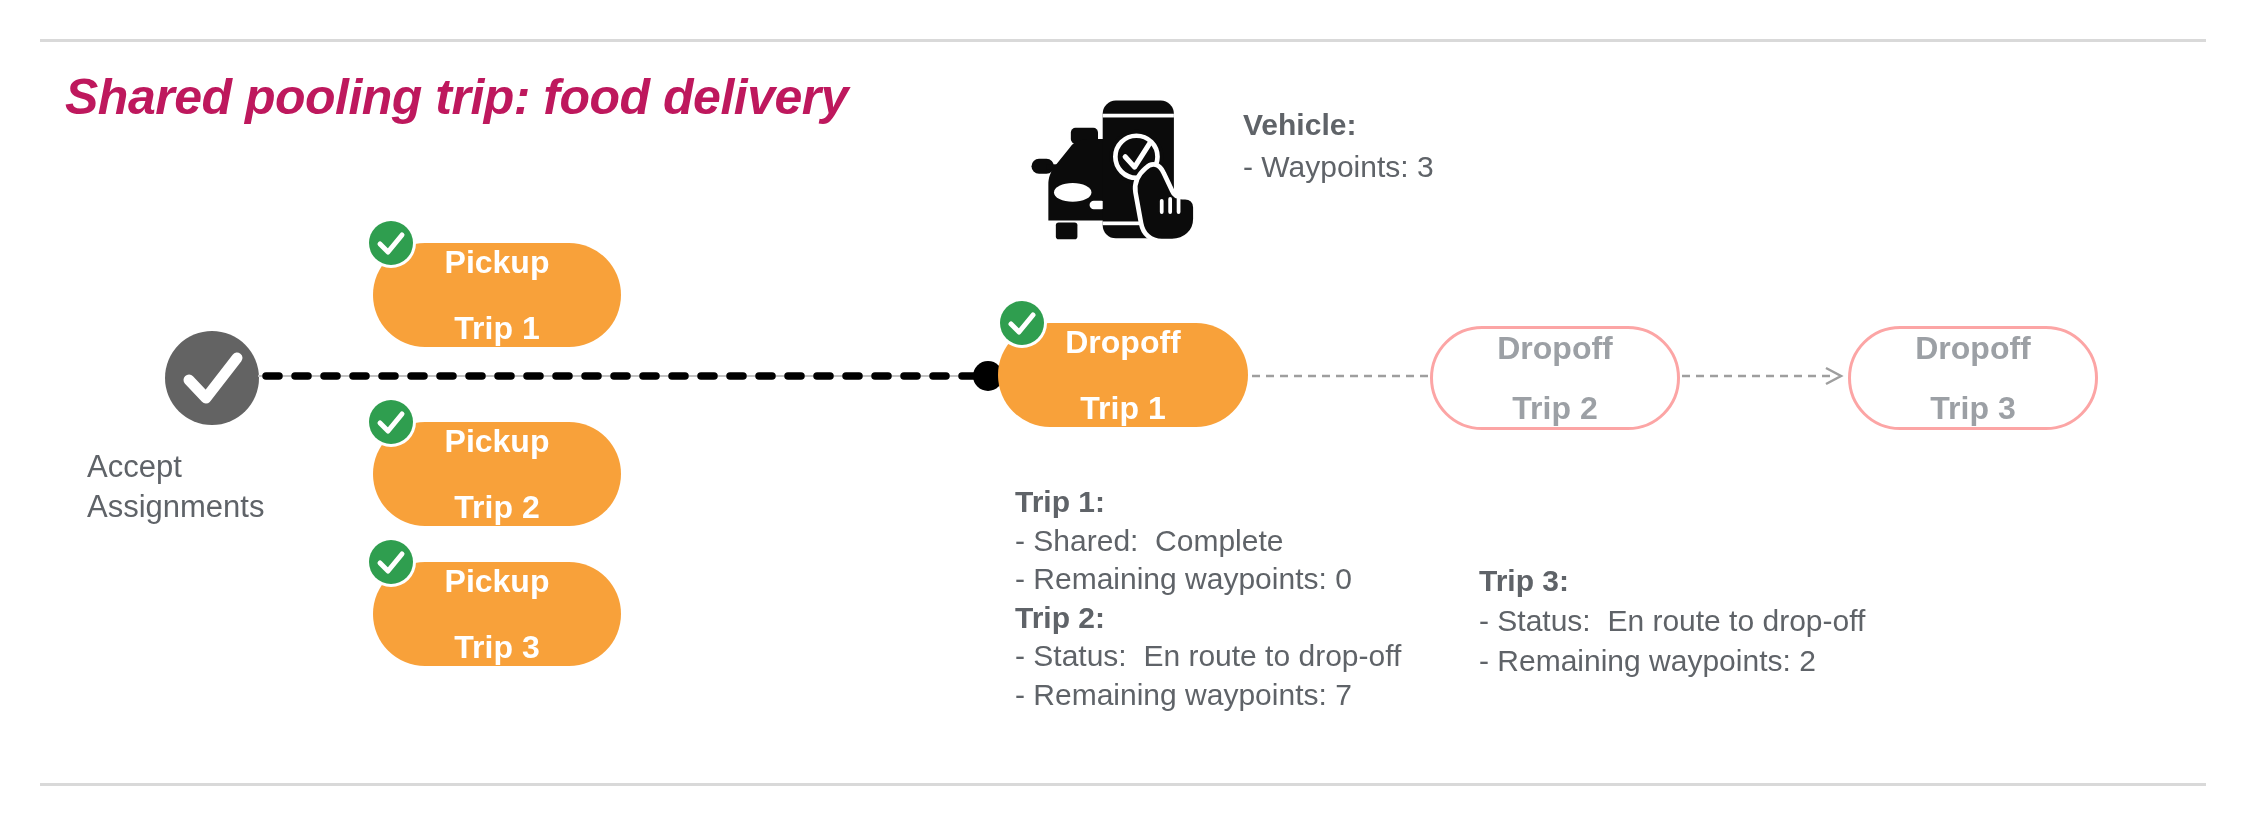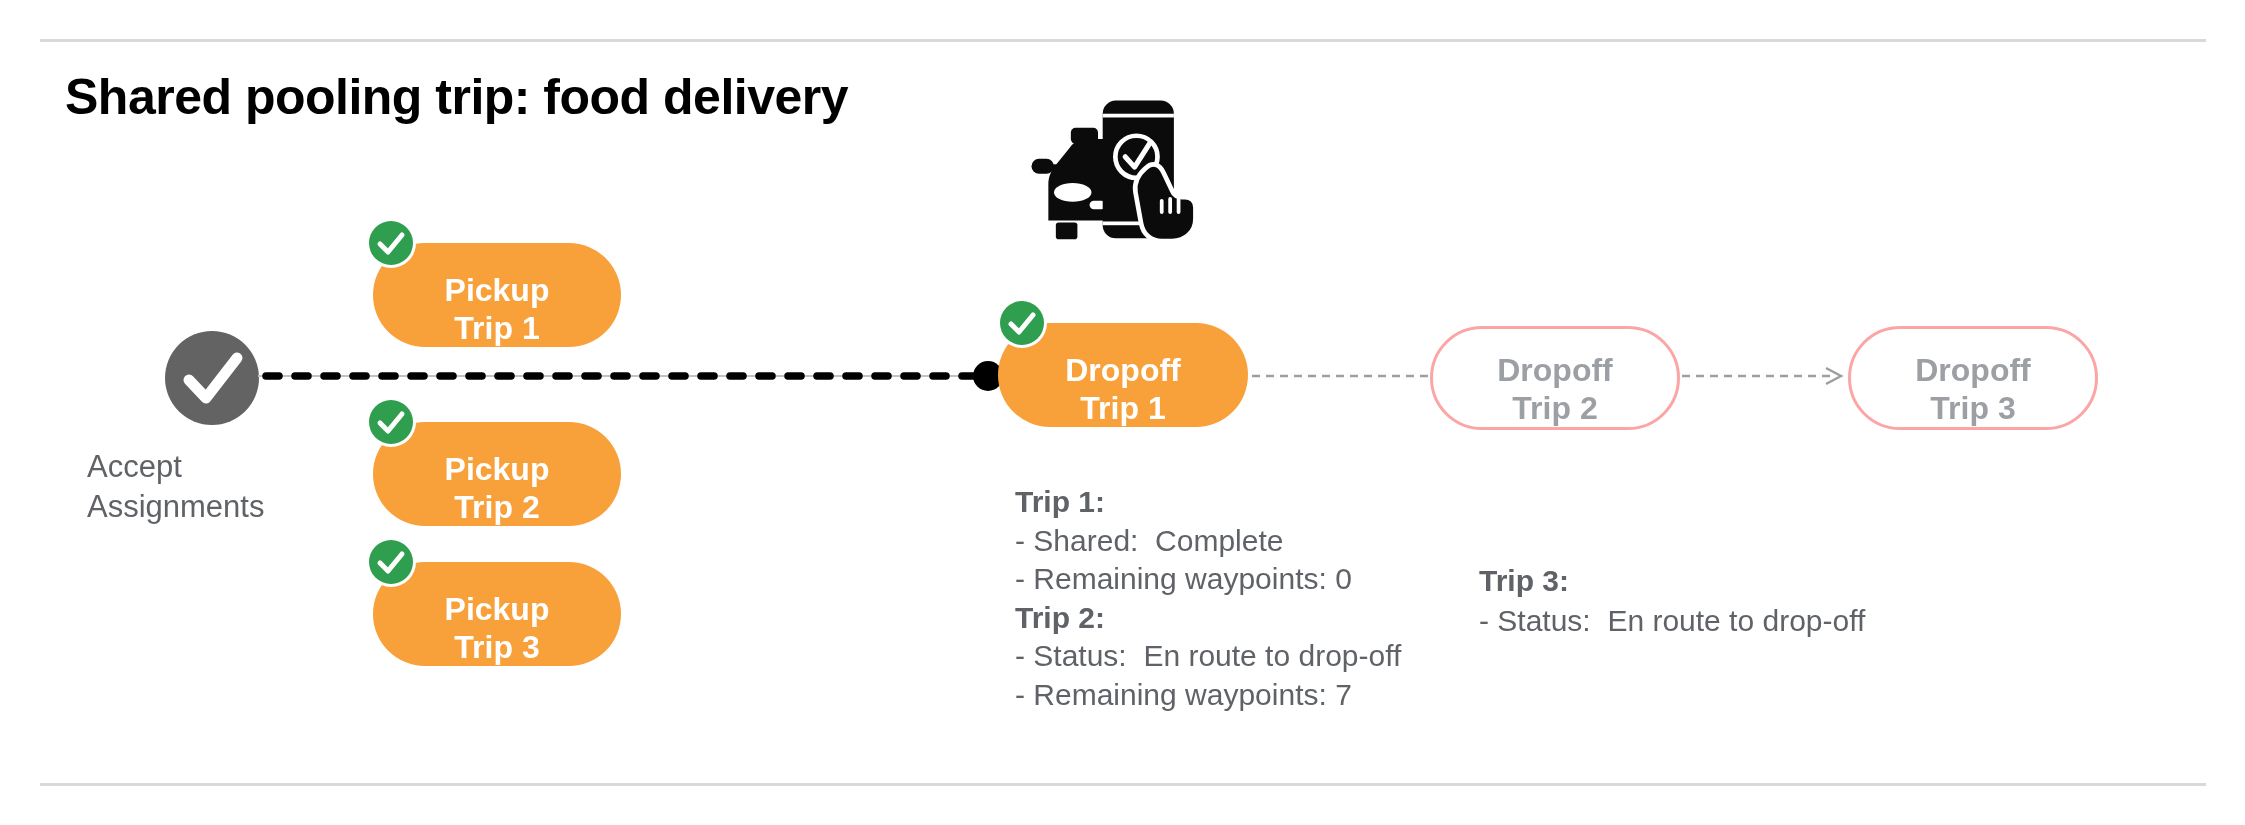--- a/index.html
+++ b/index.html
@@ -4,36 +4,36 @@
 <style>
   html,body{margin:0;padding:0;background:#fff;}
   .canvas{
     position:relative;width:2245px;height:825px;background:#ffffff;overflow:hidden;
     font-family:"Liberation Sans","DejaVu Sans",sans-serif;
   }
   .divider{position:absolute;left:40px;width:2166px;height:3px;background:#d9d9d9;}
   .divider.top{top:39px;}
   .divider.bottom{top:783px;}
   .page-title{
-    position:absolute;left:65px;top:68px;font-size:50px;font-weight:700;color:#000000;
-    letter-spacing:-0.5px;white-space:nowrap;
+    position:absolute;left:65px;top:68px;font-size:50px;font-weight:700;color:#be185d;
+    letter-spacing:-0.5px;white-space:nowrap;font-style:italic;
   }
   .vehicle-icon{position:absolute;left:1024px;top:86px;width:178px;height:166px;}
   .vehicle-text{position:absolute;left:1243px;top:104px;font-size:30px;color:#5f6368;line-height:42px;}
   .vehicle-text .head{font-weight:700;}
   .start-node{position:absolute;left:165px;top:331px;width:94px;height:94px;}
   .start-label{
     position:absolute;left:87px;top:447px;width:250px;text-align:left;
     font-size:31px;line-height:40px;color:#5f6368;
   }
   .route-svg{position:absolute;left:258px;top:371px;}
   .route-dot{position:absolute;left:973px;top:361px;width:30px;height:30px;border-radius:50%;background:#000;}
   .pill{
     position:absolute;width:248px;height:104px;border-radius:52px;
-    display:flex;flex-direction:column;align-items:center;justify-content:flex-end;
+    display:flex;flex-direction:column;align-items:center;justify-content:space-between;
     font-size:32px;font-weight:700;line-height:38px;text-align:center;
   }
   .pill.orange{background:#f8a13a;color:#ffffff;}
   .pill.outline{background:#ffffff;border:3px solid #fca5a5;color:#9ca0a5;width:244px;height:98px;}
   .pill span{display:block;}
   .pickup-1{left:373px;top:243px;}
   .pickup-2{left:373px;top:422px;}
   .pickup-3{left:373px;top:562px;}
   .complete-1{left:998px;top:323px;width:250px;}
   .dropoff-2{left:1430px;top:326px;}
@@ -75,20 +75,24 @@
     <rect x="84" y="12" width="76" height="147" rx="14" fill="#0b0b0b"></rect>
     <rect x="84" y="26" width="76" height="4" fill="#ffffff"></rect>
     <rect x="84" y="141" width="76" height="4" fill="#ffffff"></rect>
     <circle cx="120" cy="72" r="29" fill="#0b0b0b"></circle>
     <circle cx="120" cy="72" r="22.5" fill="none" stroke="#ffffff" stroke-width="5"></circle>
     <path d="M108 72 L118 83 L134 58" fill="none" stroke="#ffffff" stroke-width="5.5" stroke-linecap="round" stroke-linejoin="round"></path>
     <path d="M130 84 C137 77 145 80 149 89 L158 108 C160 113 164 115 169 115 L172 115 C178 115 183 119 183 126 L183 138 C183 152 172 162 158 162 L147 162 C135 162 127 154 125 143 L119 110 C117 98 123 90 130 84 Z" fill="#0b0b0b" stroke="#ffffff" stroke-width="5" stroke-linejoin="round"></path>
     <path d="M147 119 L147 131 M156 117 L156 131 M165 117 L165 131" stroke="#ffffff" stroke-width="4" stroke-linecap="round"></path>
   </svg>
 
+  <div class="vehicle-text">
+    <div class="head">Vehicle:</div>
+    <div>- Waypoints: 3</div>
+  </div>
 
   <svg class="start-node" viewBox="0 0 94 94">
     <circle cx="47" cy="47" r="47" fill="#636363"></circle>
     <path d="M24 49 L41 67 L72 27" fill="none" stroke="#ffffff" stroke-width="11" stroke-linecap="round" stroke-linejoin="round"></path>
   </svg>
   <div class="start-label">
     <span>Accept</span><br>
     <span>Assignments</span>
   </div>
 
@@ -159,15 +163,16 @@
     <div class="status-line">- Shared:  Complete</div>
     <div class="status-line">- Remaining waypoints: 0</div>
     <div class="status-heading">Trip 2:</div>
     <div class="status-line">- Status:  En route to drop-off</div>
     <div class="status-line">- Remaining waypoints: 7</div>
   </div>
 
   <div class="status-block status-right">
     <div class="status-heading">Trip 3:</div>
     <div class="status-line">- Status:  En route to drop-off</div>
+    <div class="status-line">- Remaining waypoints: 2</div>
   </div>
 
 </div>
 
 </body></html>

